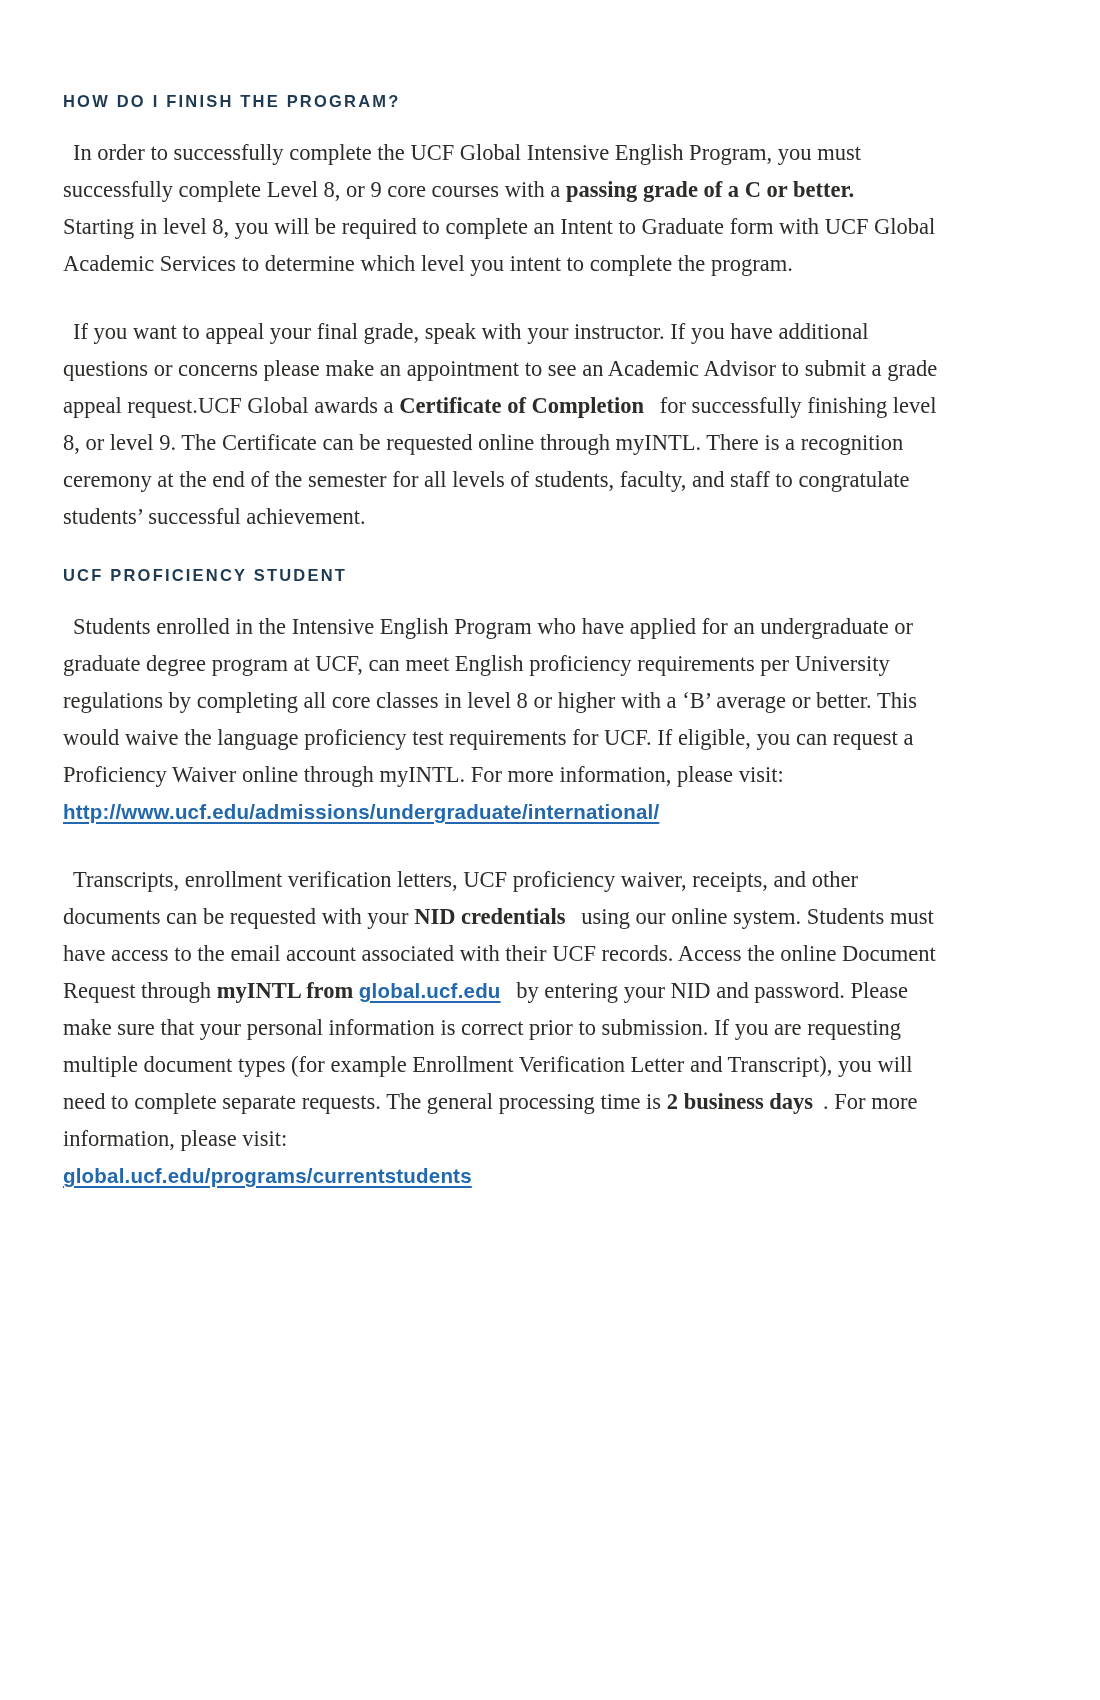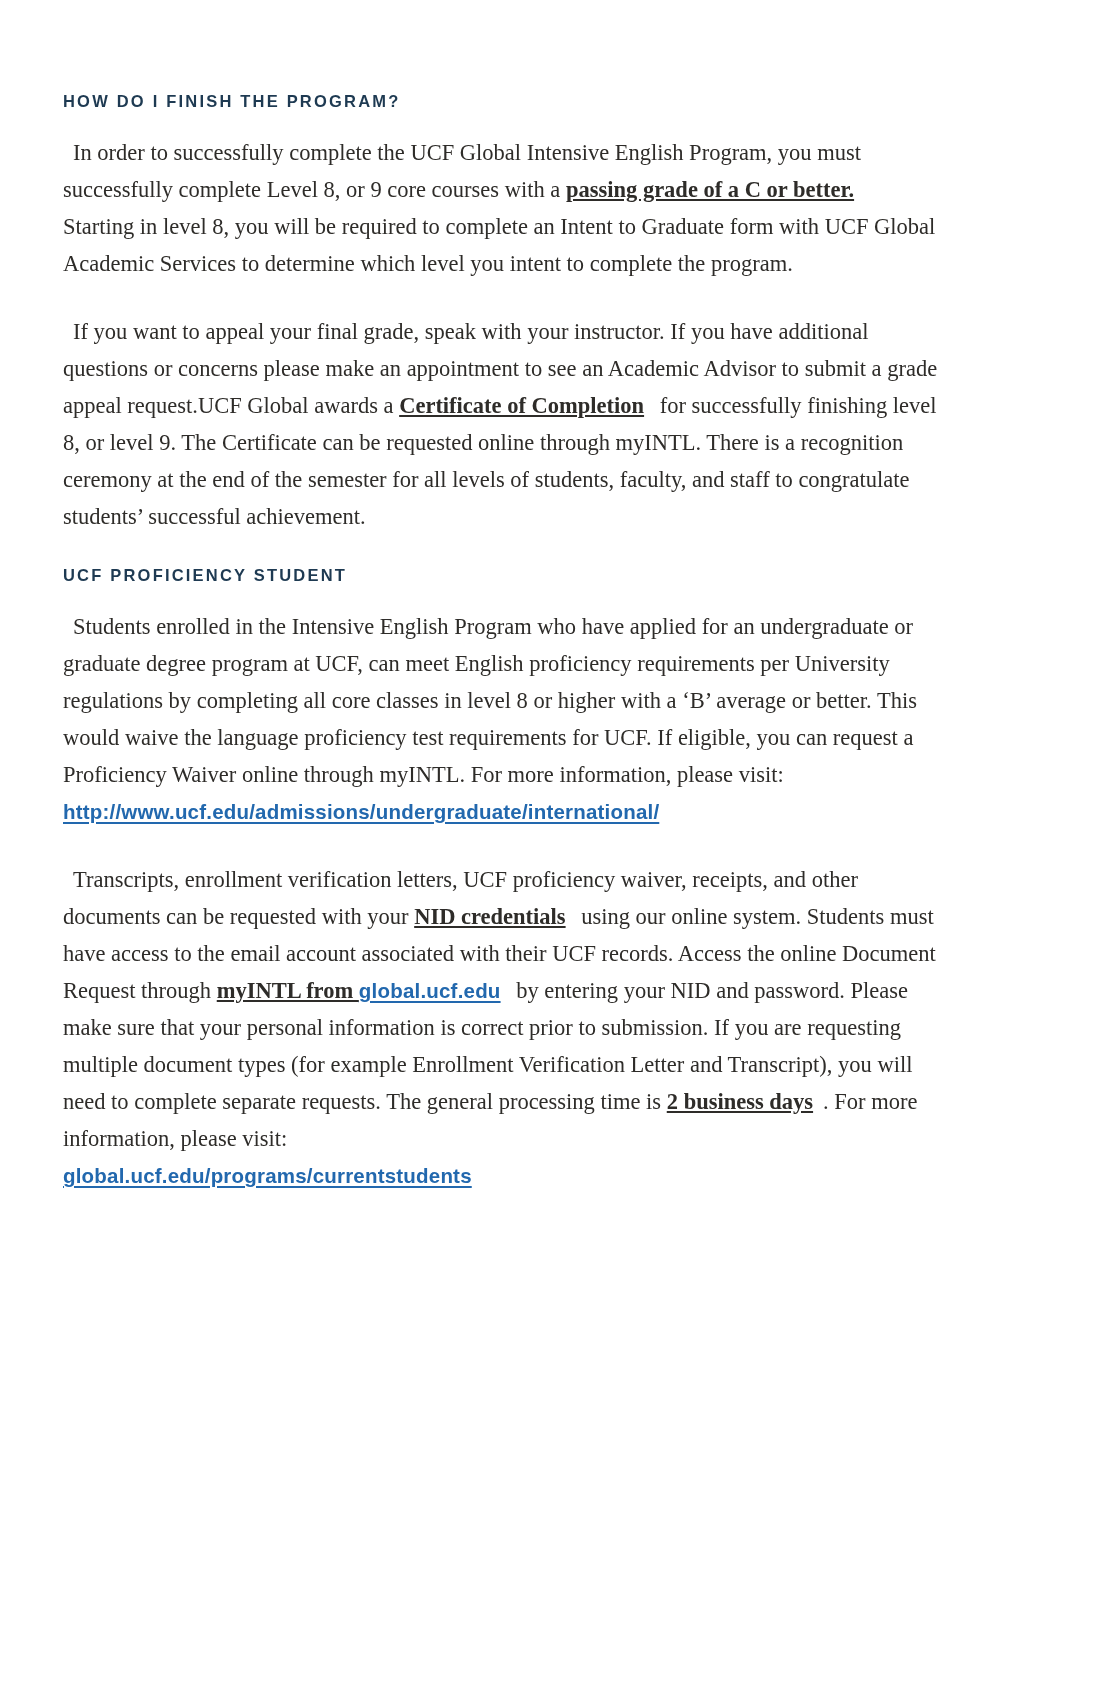--- a/index.html
+++ b/index.html
@@ -29,21 +29,21 @@
   }
   section + section .heading { margin-top: 26px; }
   p.body {
     font-family: "Liberation Serif", "DejaVu Serif", serif;
     font-size: 22.5px;
     line-height: 37px;
     color: var(--body-color);
     margin: 0 0 31px 0;
   }
   .run-normal { font-weight: 400; margin-left: 10px; }
-  .run-bold { font-weight: 700; text-decoration: underline; }
+  .run-bold { font-weight: 700; }
   a.run-link {
     font-family: "Liberation Sans", "DejaVu Sans", sans-serif;
     font-weight: 700;
     font-size: 20.5px;
     letter-spacing: 0.2px;
     color: var(--link-color);
     text-decoration: underline;
     text-underline-offset: 3px;
   }
   .footer {

